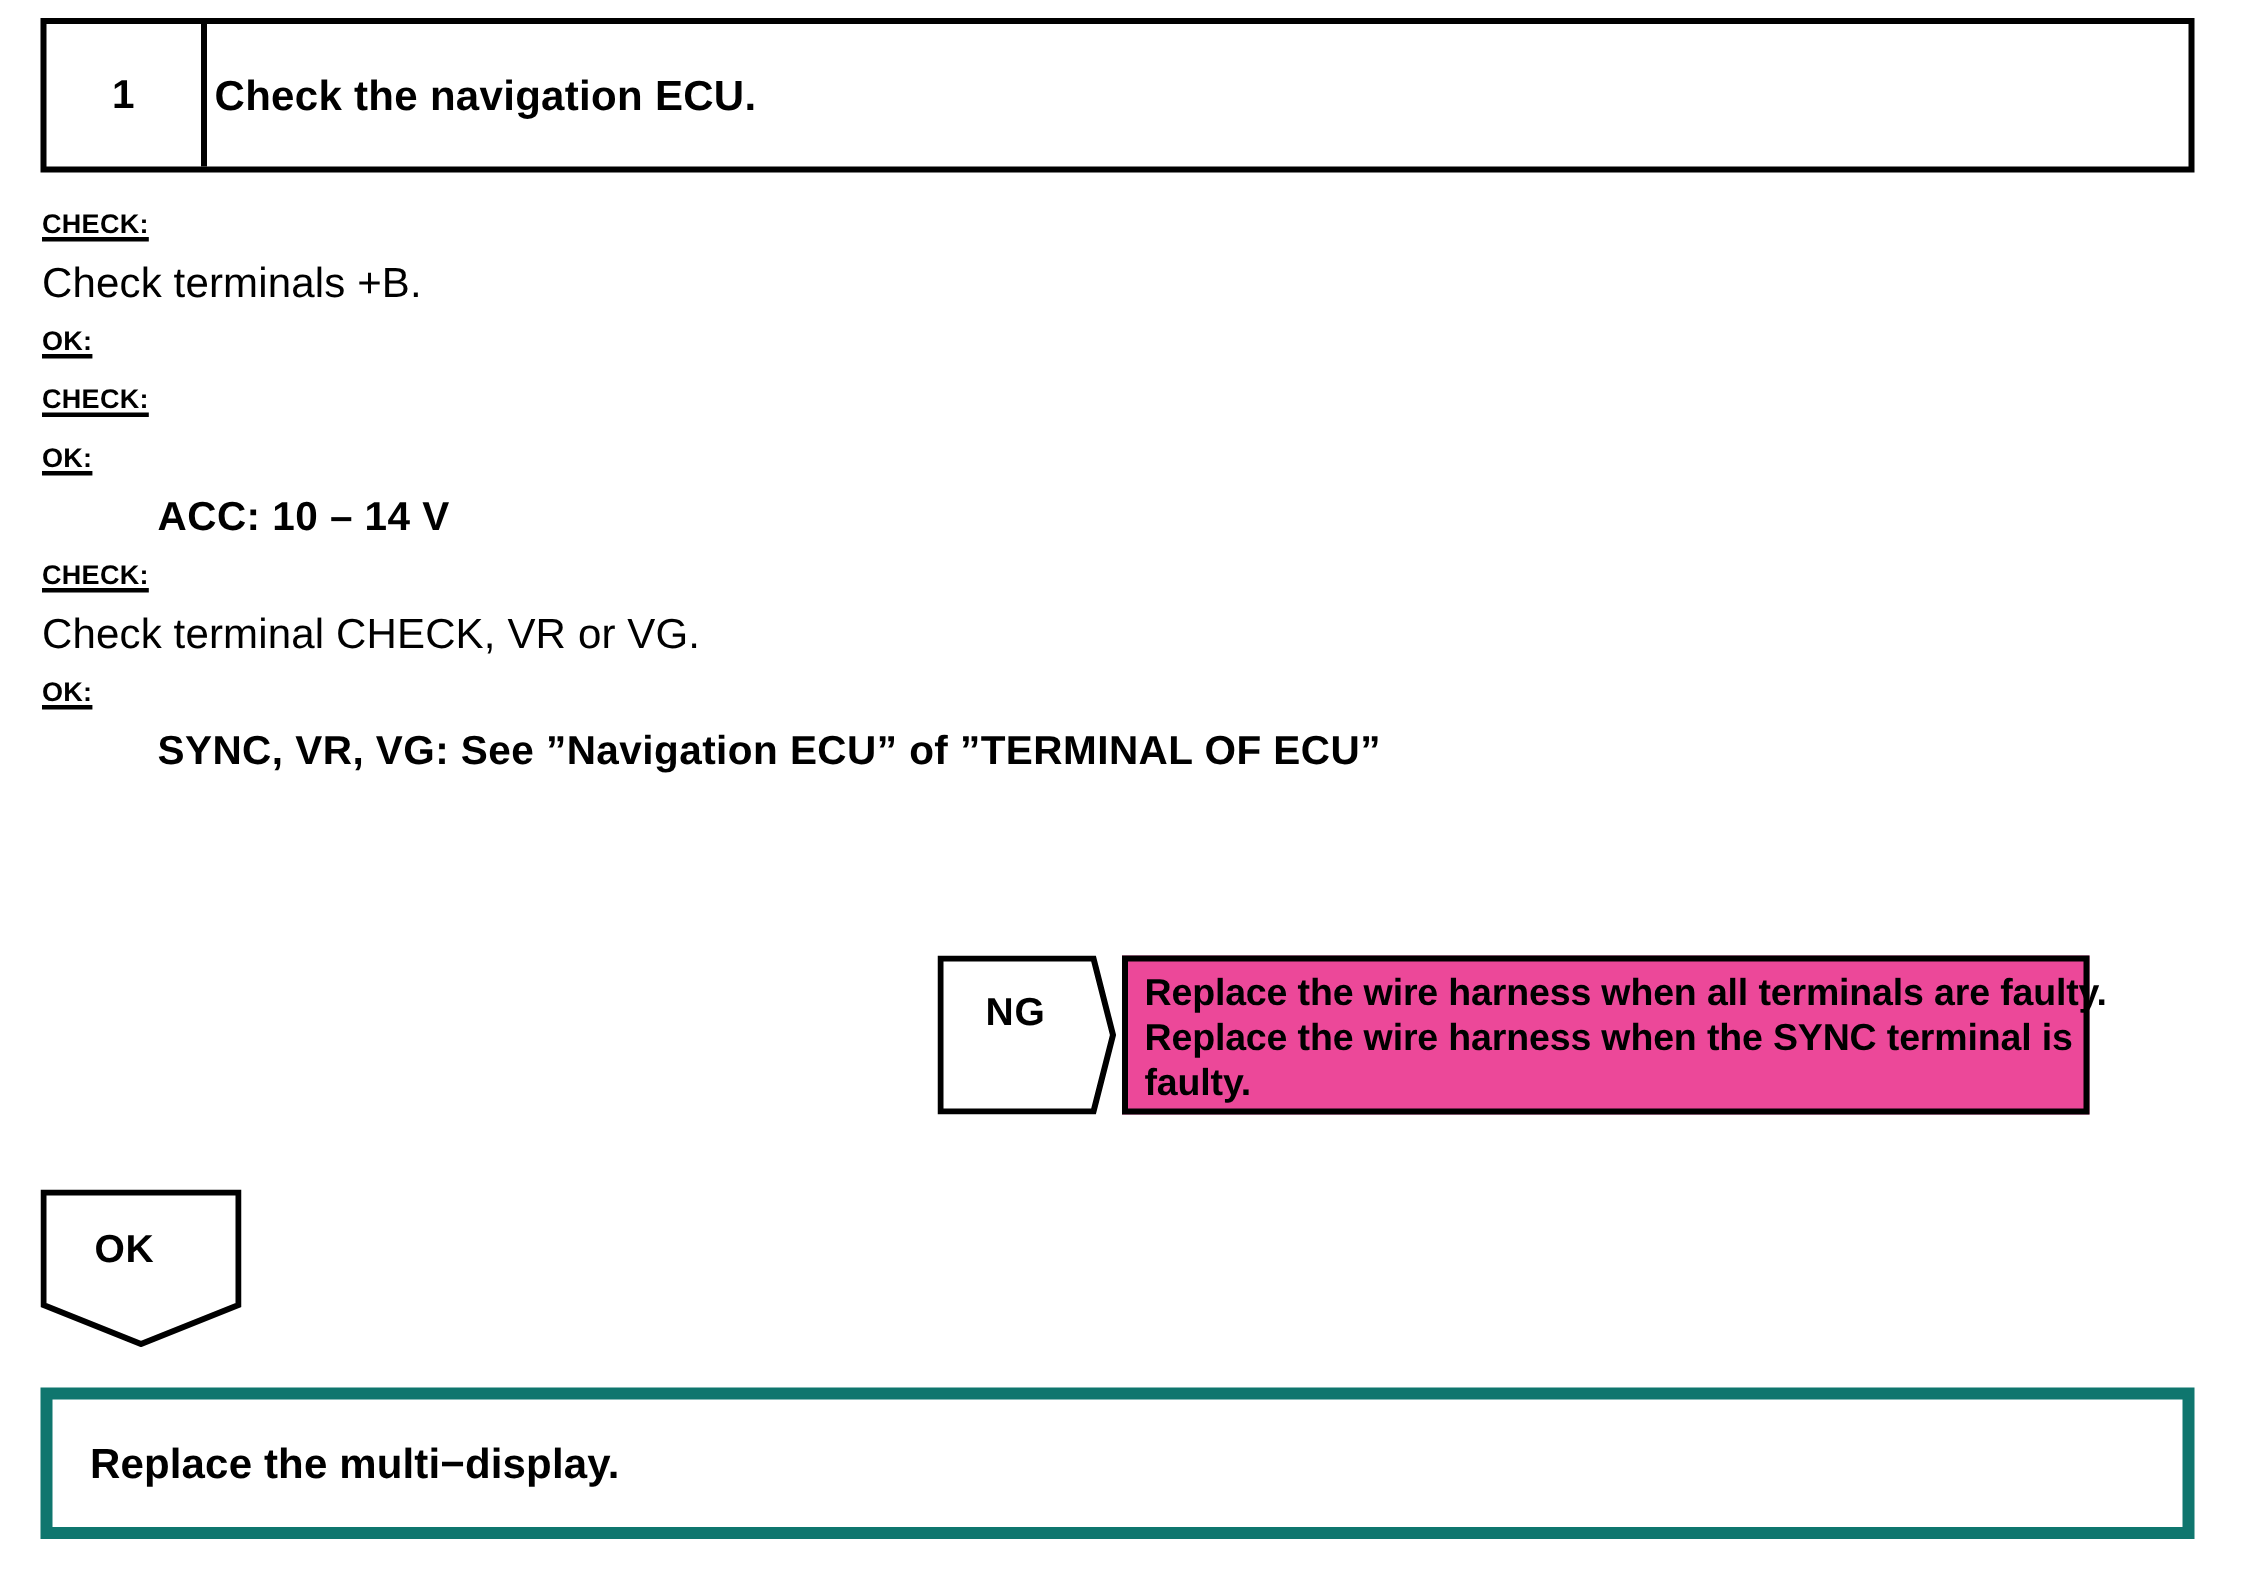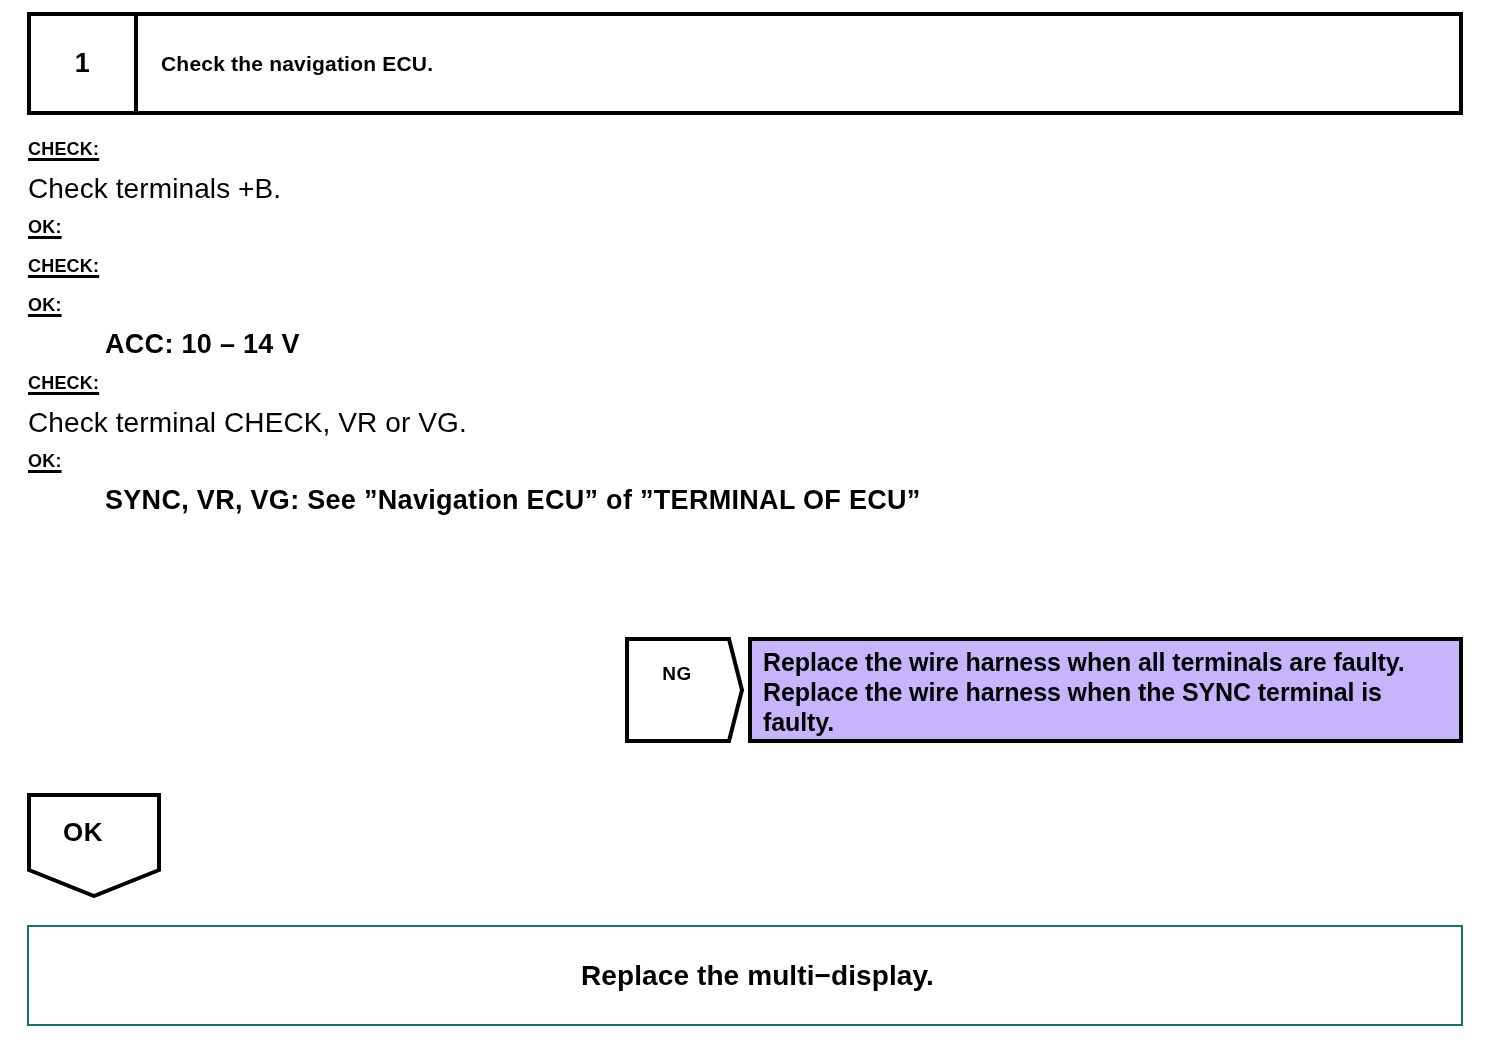--- a/index.html
+++ b/index.html
@@ -43,26 +43,26 @@
     align-items: center;
     justify-content: center;
   }
   .step-number {
     font-size: 27px;
     font-weight: bold;
     letter-spacing: 0.5px;
   }
   .step-title {
     position: absolute;
-    left: 130px;
+    left: 112px;
     top: 0;
     height: 100%;
     display: flex;
     align-items: center;
-    font-size: 21px;
+    font-size: 28px;
     font-weight: bold;
     letter-spacing: 0.2px;
   }
 
   
   .body-block {
     position: absolute;
     left: 28px;
     top: 130px;
     width: 1440px;
@@ -112,33 +112,33 @@
   }
   .ng-label {
     position: absolute;
     left: 0;
     top: 0;
     width: 104px;
     height: 74px;
     display: flex;
     align-items: center;
     justify-content: center;
-    font-size: 19px;
+    font-size: 26px;
     font-weight: bold;
     letter-spacing: 0.5px;
   }
   .ng-box {
     position: absolute;
     left: 123px;
     top: 0;
-    width: 715px;
+    width: 645px;
     height: 106px;
     border: 4px solid #000;
     box-sizing: border-box;
-    background: #c4b5fd;
+    background: #ec4899;
   }
   .ng-text {
     position: absolute;
     left: 11px;
     top: 6px;
     width: 692px;
     font-size: 25px;
     font-weight: bold;
     line-height: 30px;
     letter-spacing: -0.1px;
@@ -169,26 +169,25 @@
     letter-spacing: 0.5px;
   }
 
   
   .result-box {
     position: absolute;
     left: 27px;
     top: 925px;
     width: 1436px;
     height: 101px;
-    border: 2px solid #0f766e;
+    border: 8px solid #0f766e;
     box-sizing: border-box;
     background: #fff;
     display: flex;
     align-items: center;
-    justify-content: center;
   }
   .result-text {
     padding-left: 25px;
     font-size: 28px;
     font-weight: bold;
     letter-spacing: 0.1px;
   }
 </style>
 </head>
 <body>

